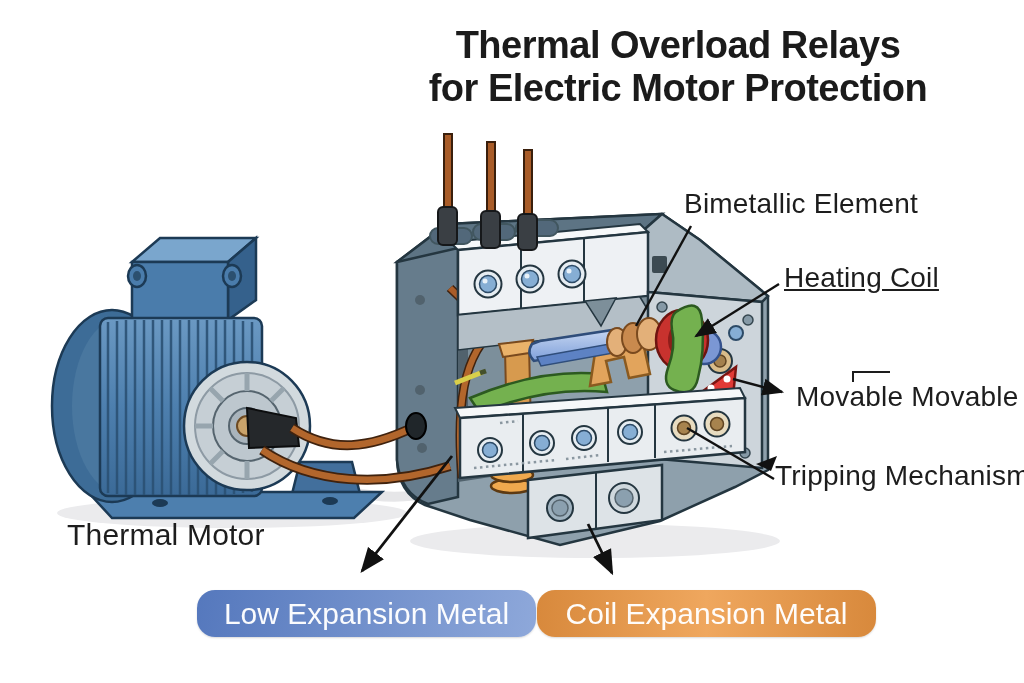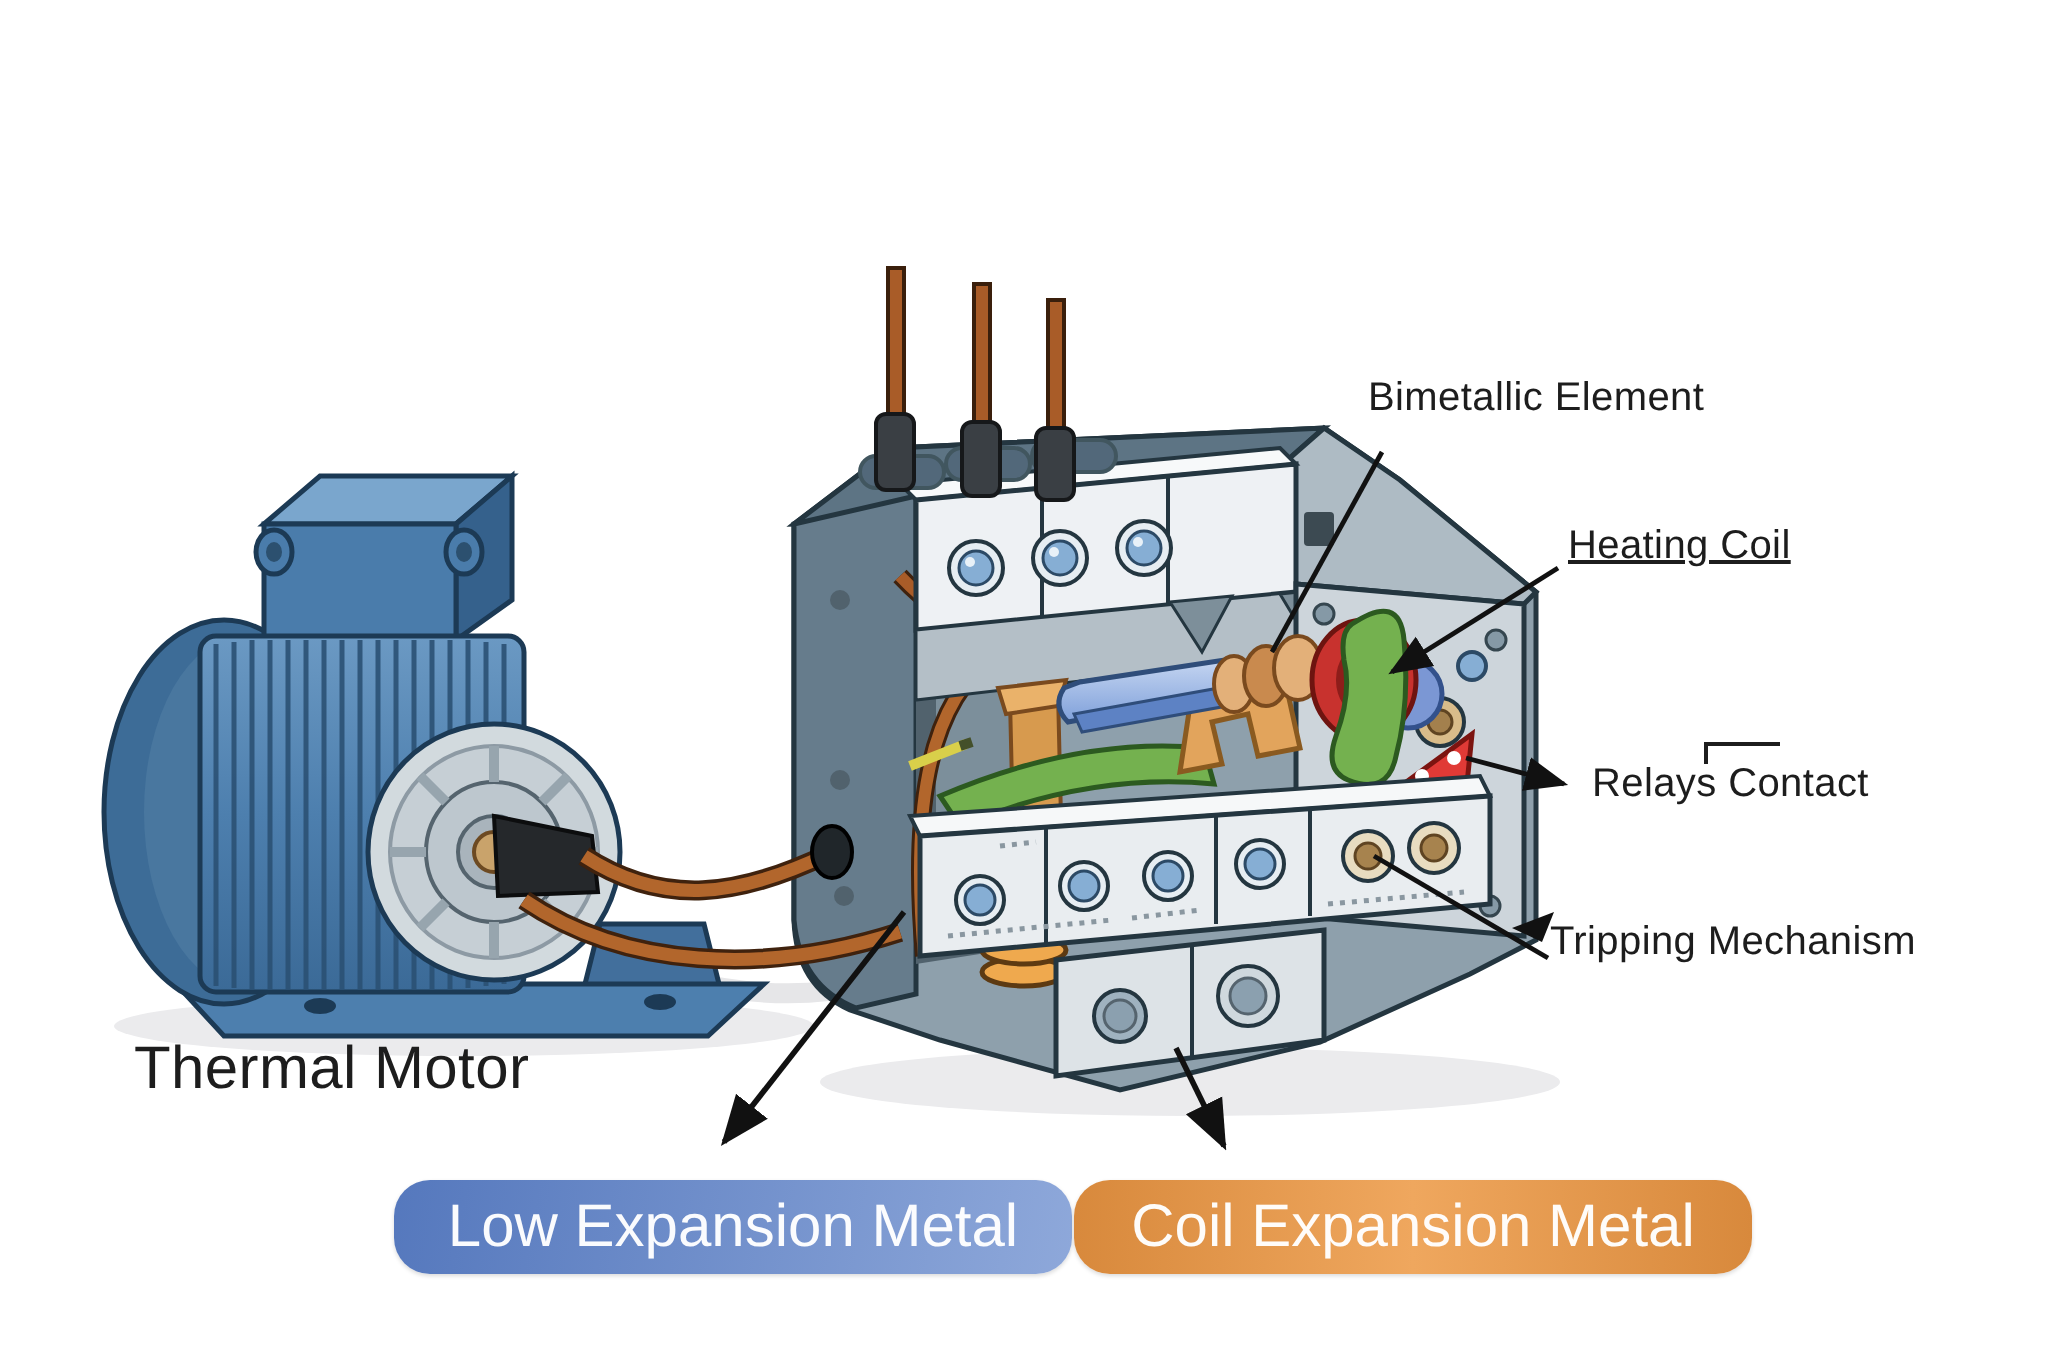--- a/index.html
+++ b/index.html
@@ -7,21 +7,21 @@
     width:1024px;height:683px;position:relative;overflow:hidden;
     background:#ffffff;font-family:"Liberation Sans",sans-serif;
   }
   .stage{position:absolute;inset:0;width:1024px;height:683px;}
   svg.art{position:absolute;left:0;top:0;}
   .title{
     position:absolute;left:408px;top:24px;width:540px;text-align:center;
     font-weight:700;font-size:38px;line-height:1.12;color:#1b1b1b;letter-spacing:-0.5px;
   }
   .comp-label{
-    position:absolute;font-size:20px;color:#1d1d1d;white-space:nowrap;letter-spacing:0.2px;
+    position:absolute;font-size:28px;color:#1d1d1d;white-space:nowrap;letter-spacing:0.2px;
   }
   .lbl-bimetallic{left:684px;top:188px;}
   .lbl-heating{left:784px;top:262px;text-decoration:underline;}
   .lbl-movable{left:796px;top:381px;}
   .lbl-tripping{left:775px;top:460px;}
   .lbl-motor{left:67px;top:518px;font-size:30px;}
   .artifact-mark{
     position:absolute;left:852px;top:371px;width:36px;height:9px;
     border-top:2.5px solid #1d1d1d;border-left:2.5px solid #1d1d1d;
   }
@@ -284,27 +284,31 @@
     <line x1="691" y1="226" x2="636" y2="326" stroke-width="2.4"></line>
     <line x1="779" y1="284" x2="696" y2="336" stroke-width="2.4" marker-end="url(#ah)"></line>
     <line x1="733" y1="379" x2="782" y2="392" stroke-width="2.4" marker-end="url(#ah)"></line>
     <line x1="687" y1="428" x2="774" y2="479" stroke-width="2.4"></line>
     <polygon points="756,464 777,456 771,471" fill="#111" stroke="none"></polygon>
     <line x1="452" y1="456" x2="362" y2="571" stroke-width="2.8" marker-end="url(#ah)"></line>
     <line x1="588" y1="524" x2="612" y2="573" stroke-width="2.8" marker-end="url(#ah)"></line>
   </g>
 </svg>
 
+  <div class="title">
+    <div>Thermal Overload Relays</div>
+    <div>for Electric Motor Protection</div>
+  </div>
 
   <div class="comp-label lbl-bimetallic">Bimetallic Element</div>
 
   <div class="comp-label lbl-heating">Heating Coil</div>
 
   <div class="artifact-mark"></div>
-  <div class="comp-label lbl-movable">Relays Contact</div>
+  <div class="comp-label lbl-movable">Movable Movable</div>
 
   <div class="comp-label lbl-tripping">Tripping Mechanism</div>
 
   <div class="comp-label lbl-motor">Thermal Motor</div>
 
   <div class="badge badge-low" id="badge-low" style="background: linear-gradient(100deg, rgb(85, 120, 189), rgb(142, 168, 218));">
     <span>Low Expansion Metal</span>
   </div>
   <div class="badge badge-high" id="badge-high" style="background: linear-gradient(90deg, rgb(216, 137, 60), rgb(239, 167, 94) 50%, rgb(216, 137, 60));">
     <span>Coil Expansion Metal</span>

